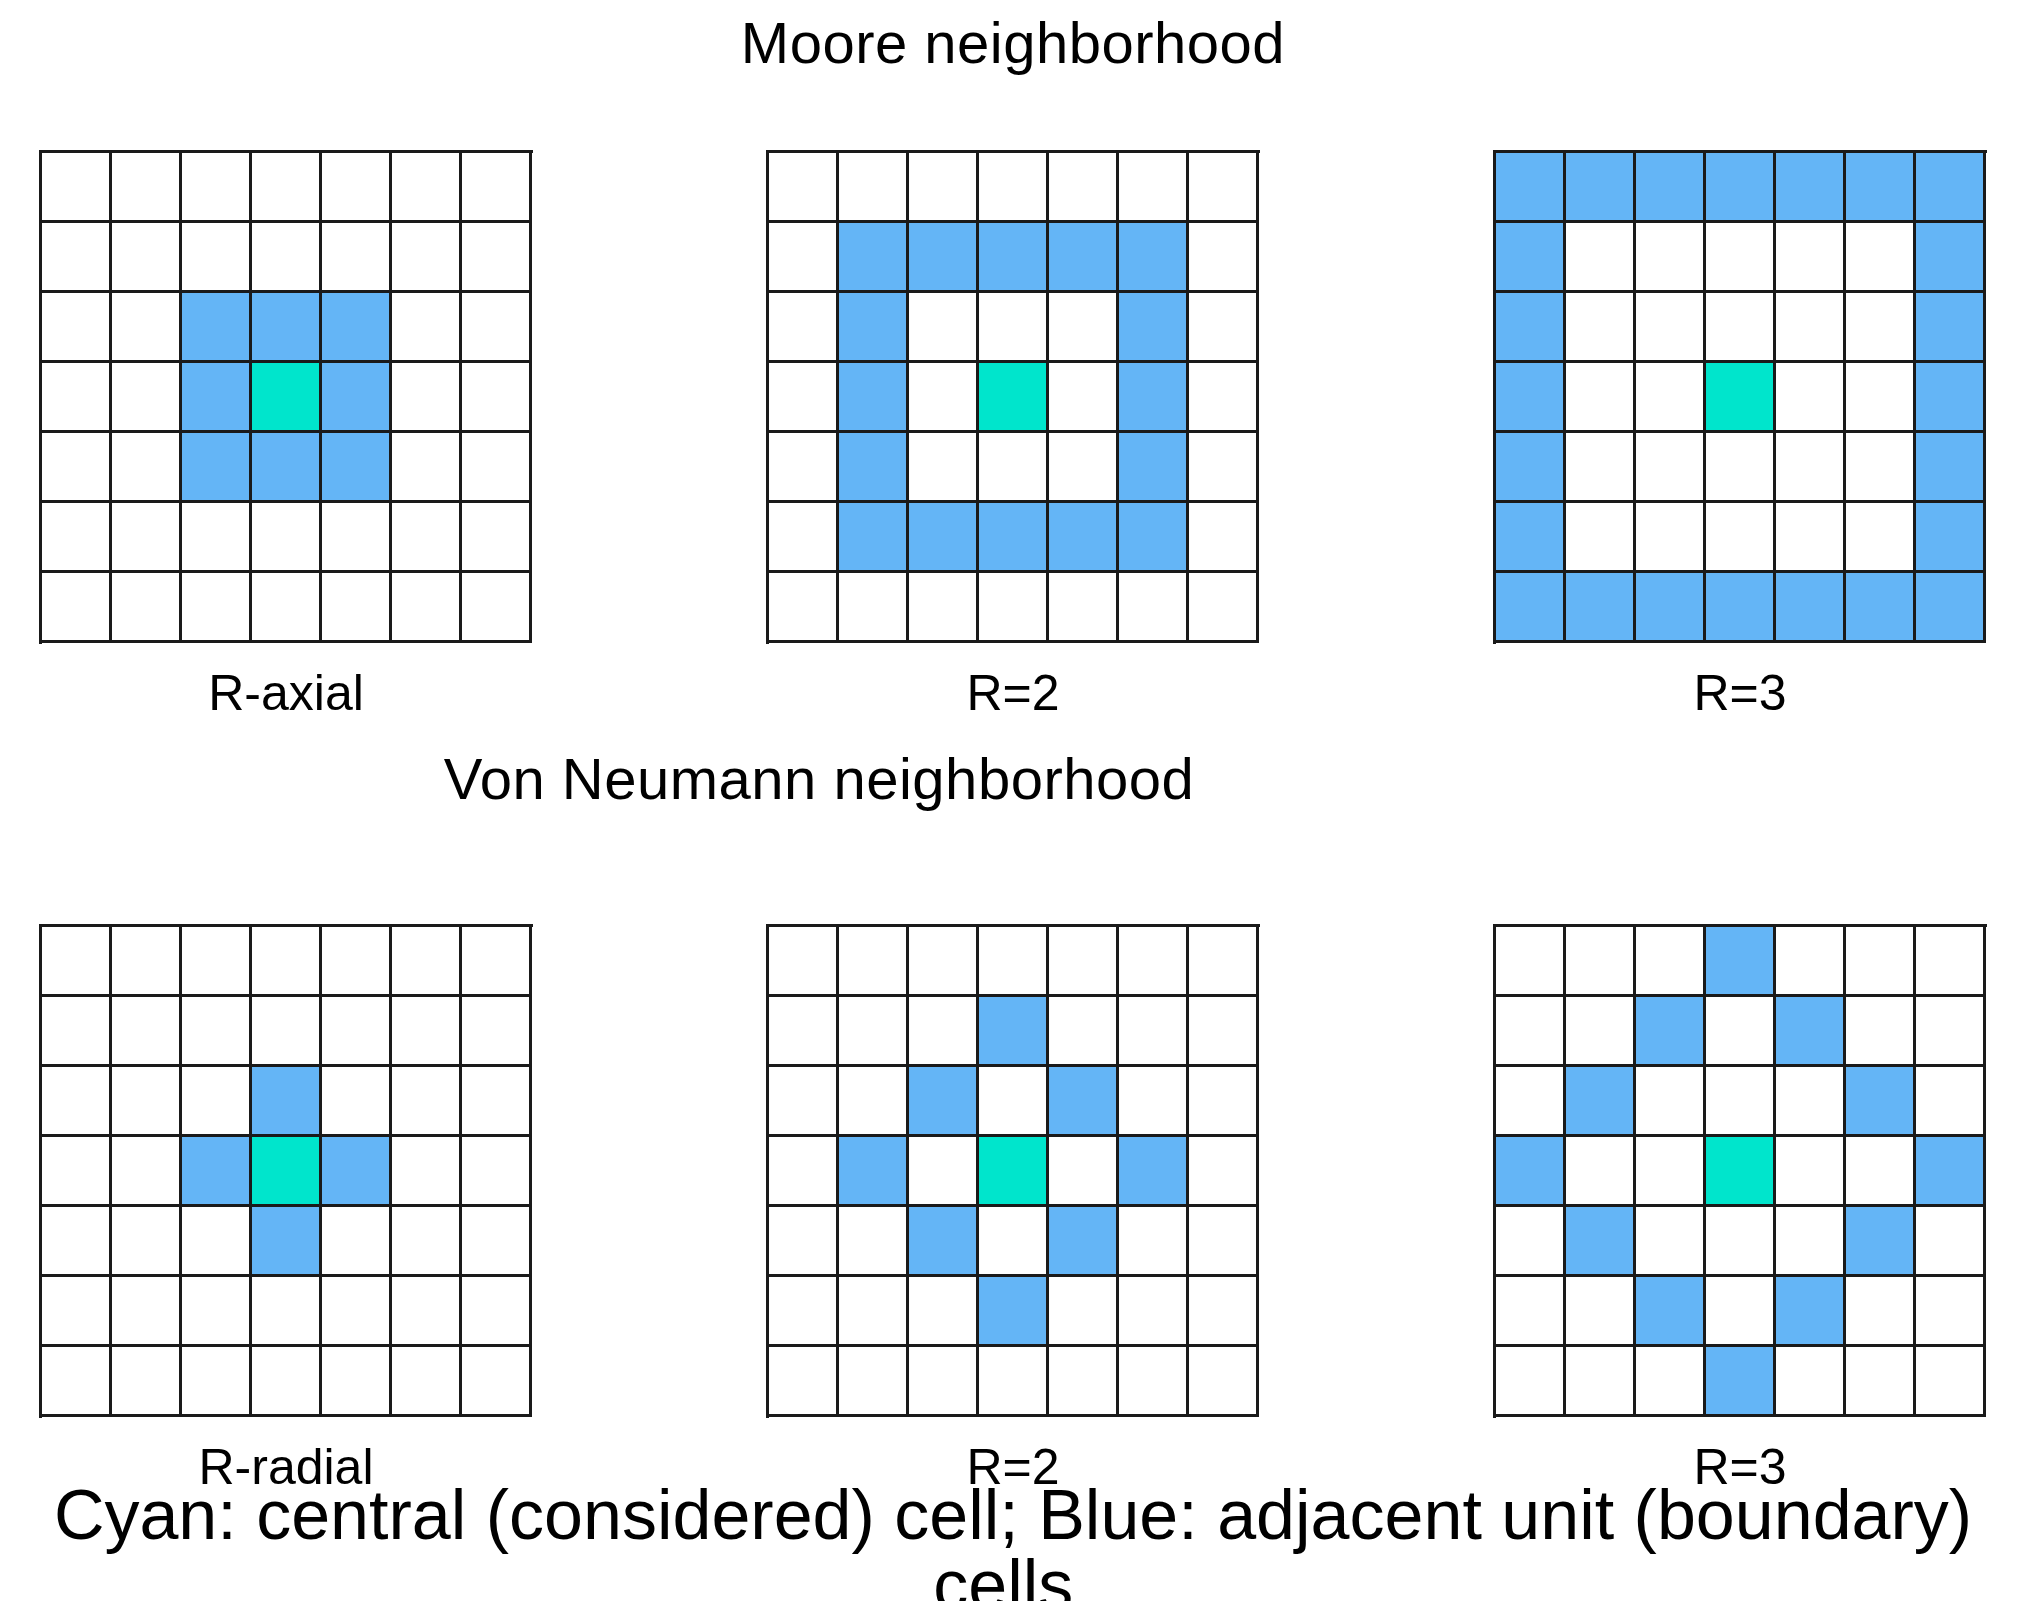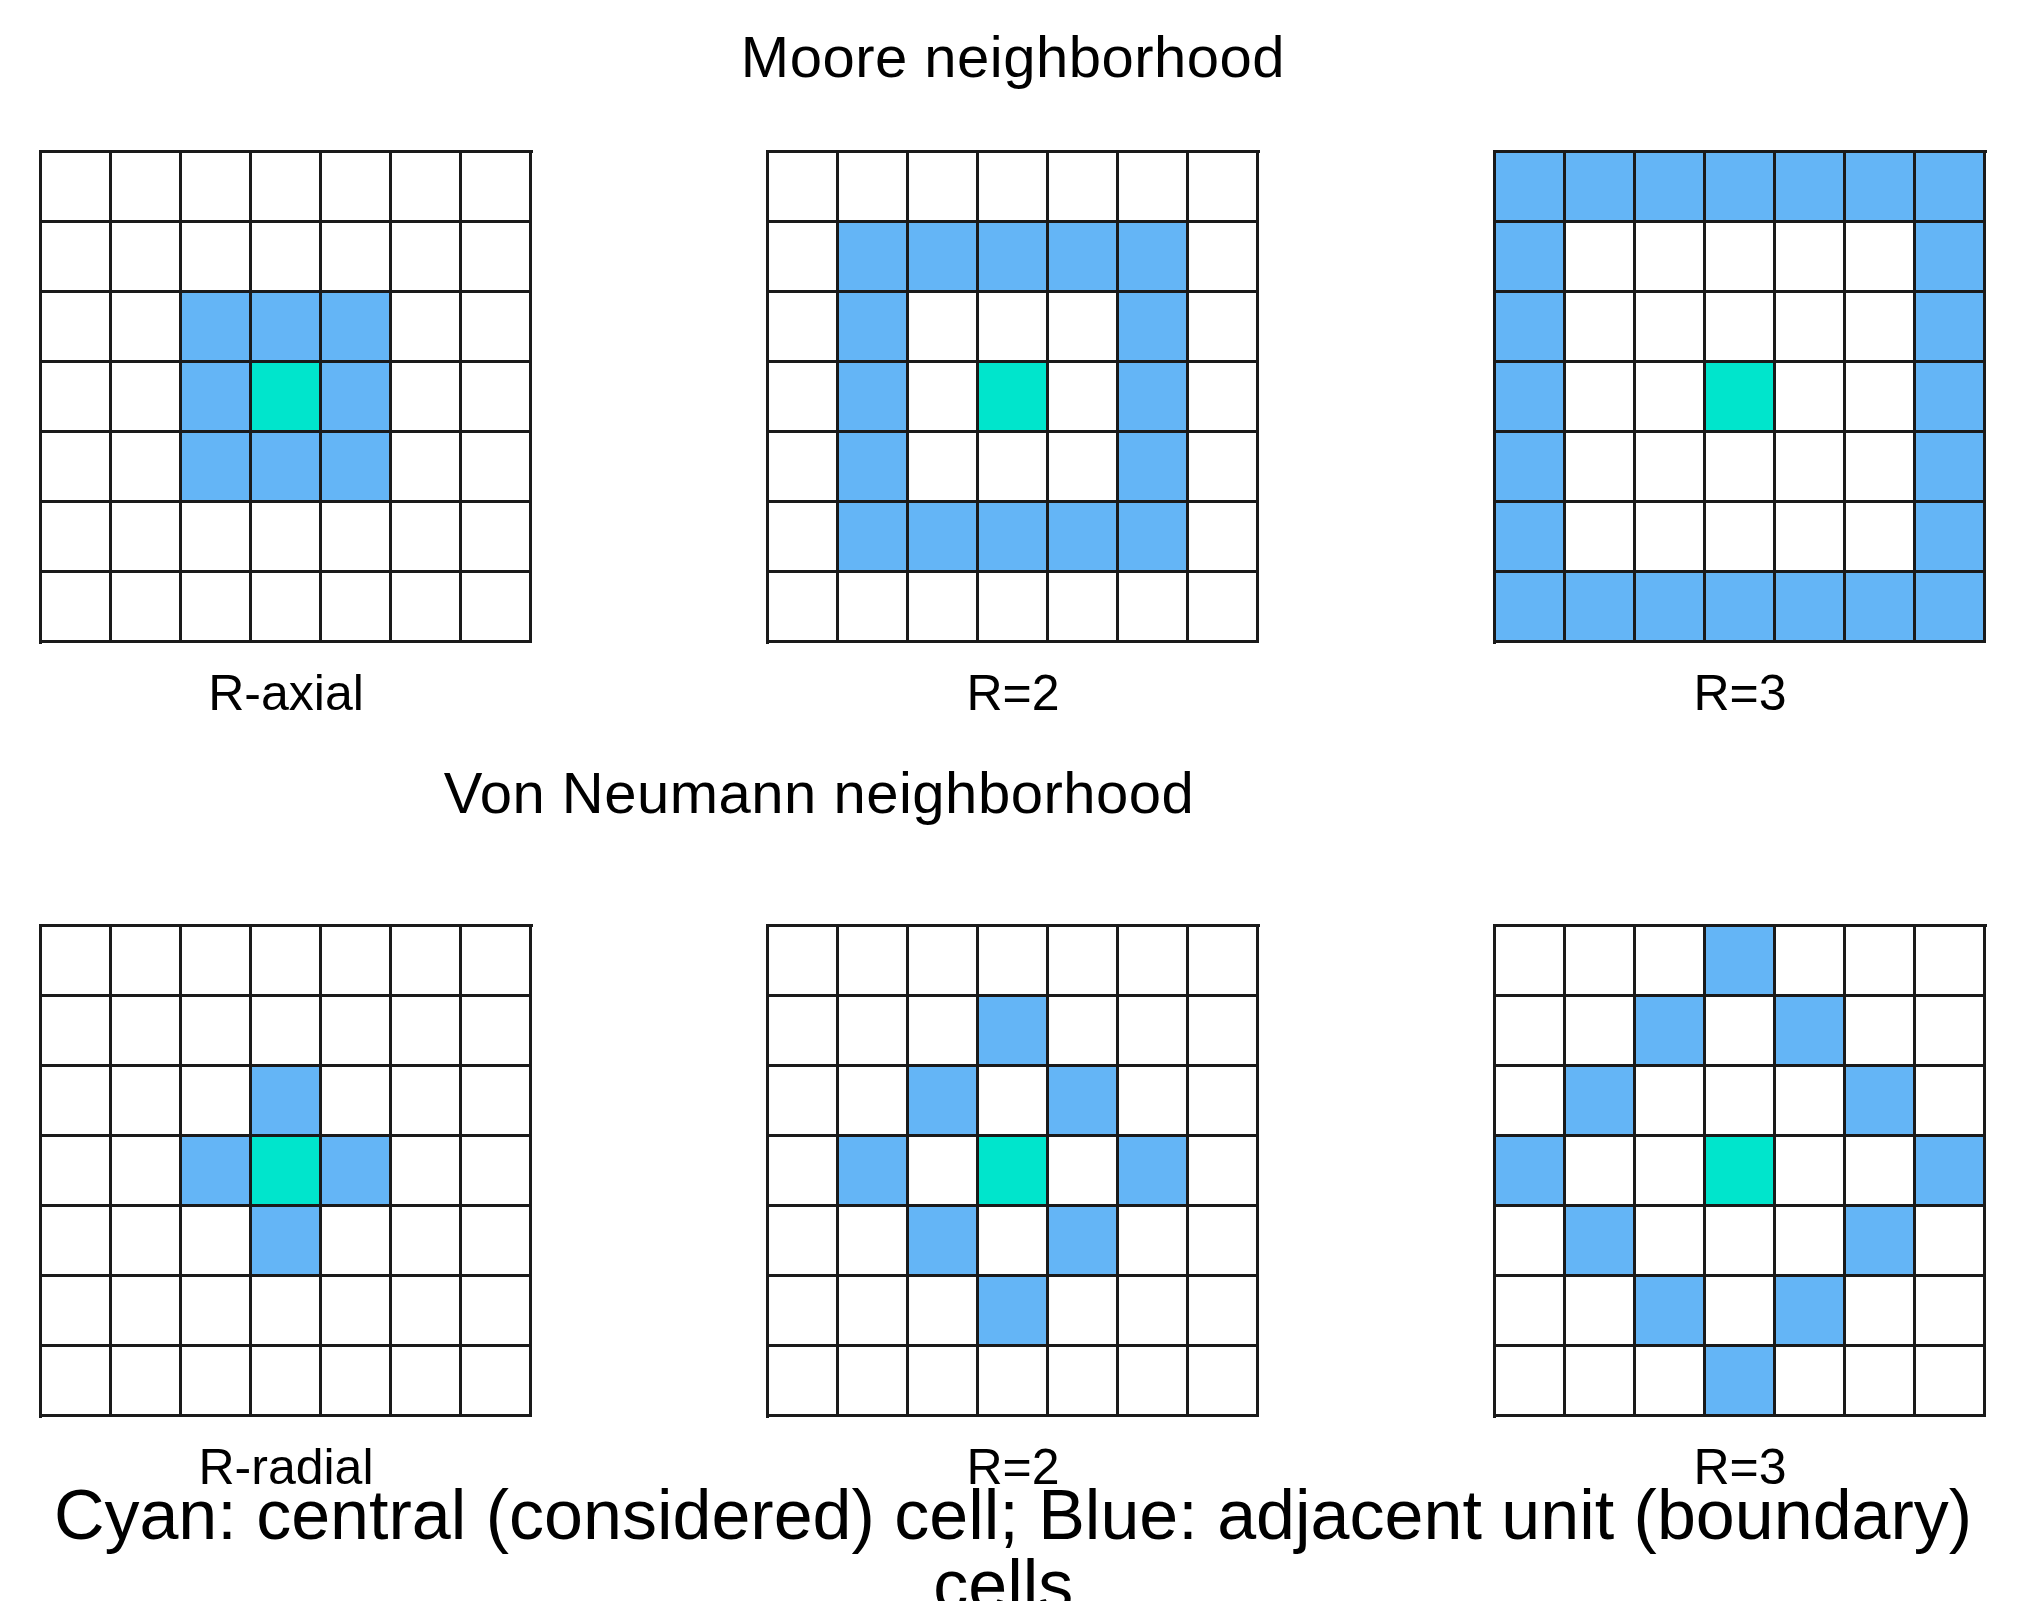--- a/index.html
+++ b/index.html
@@ -23,21 +23,20 @@
     height: 1601px;
   }
 
   .section-title {
     text-align: center;
     font-size: 58px;
     font-weight: 400;
     line-height: 1;
     color: #000000;
     letter-spacing: 0.5px;
-    margin-top: 14px;
   }
 
   #moore-title { position: absolute; left: 0; top: 14px; width: 2026px; }
   #vonneumann-title { position: absolute; left: 0; top: 750px; width: 1638px; }
 
   .grid-row {
     position: absolute;
     left: 0;
     width: 2026px;
     display: flex;

